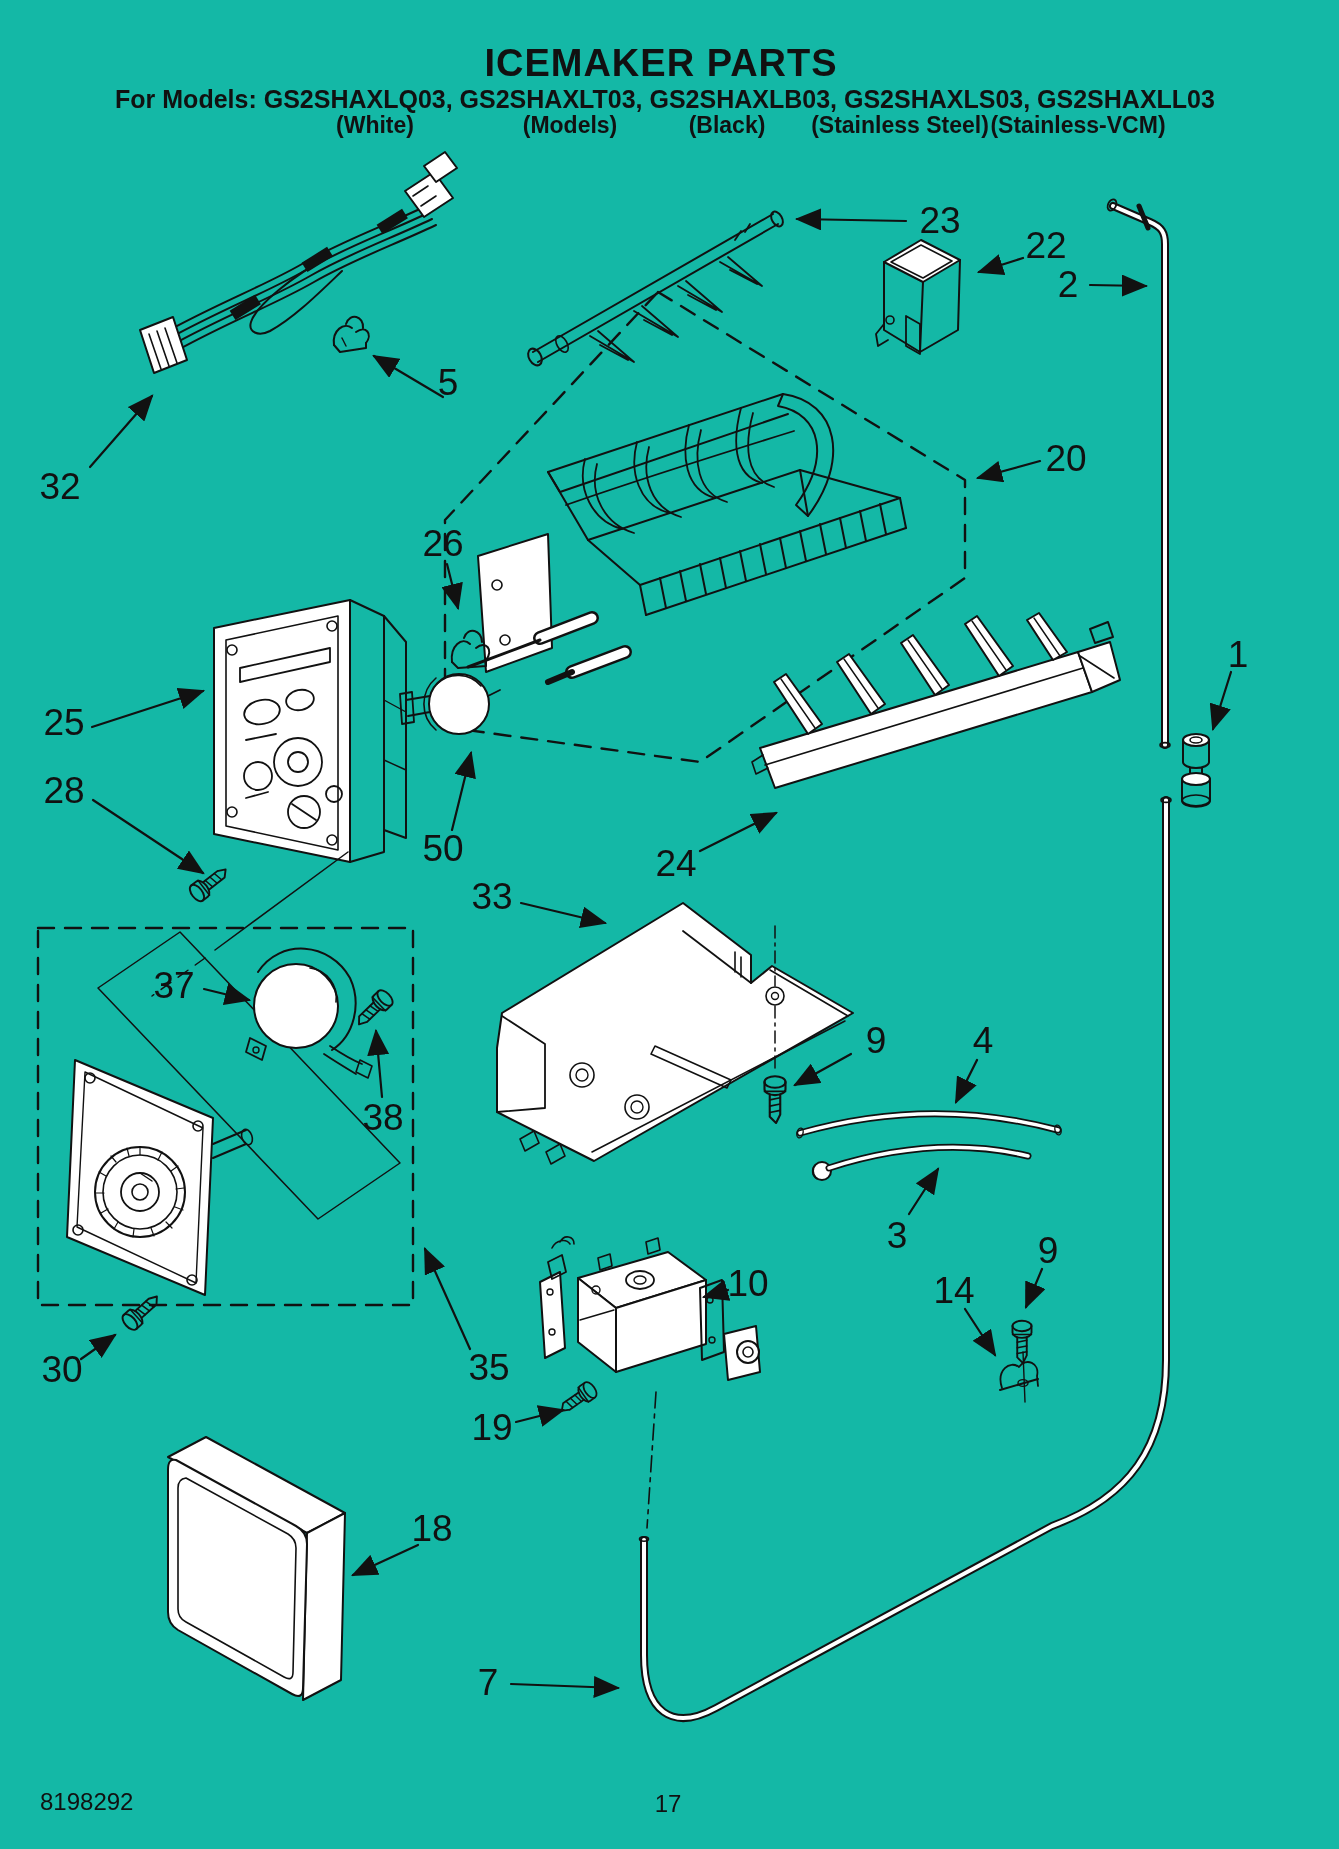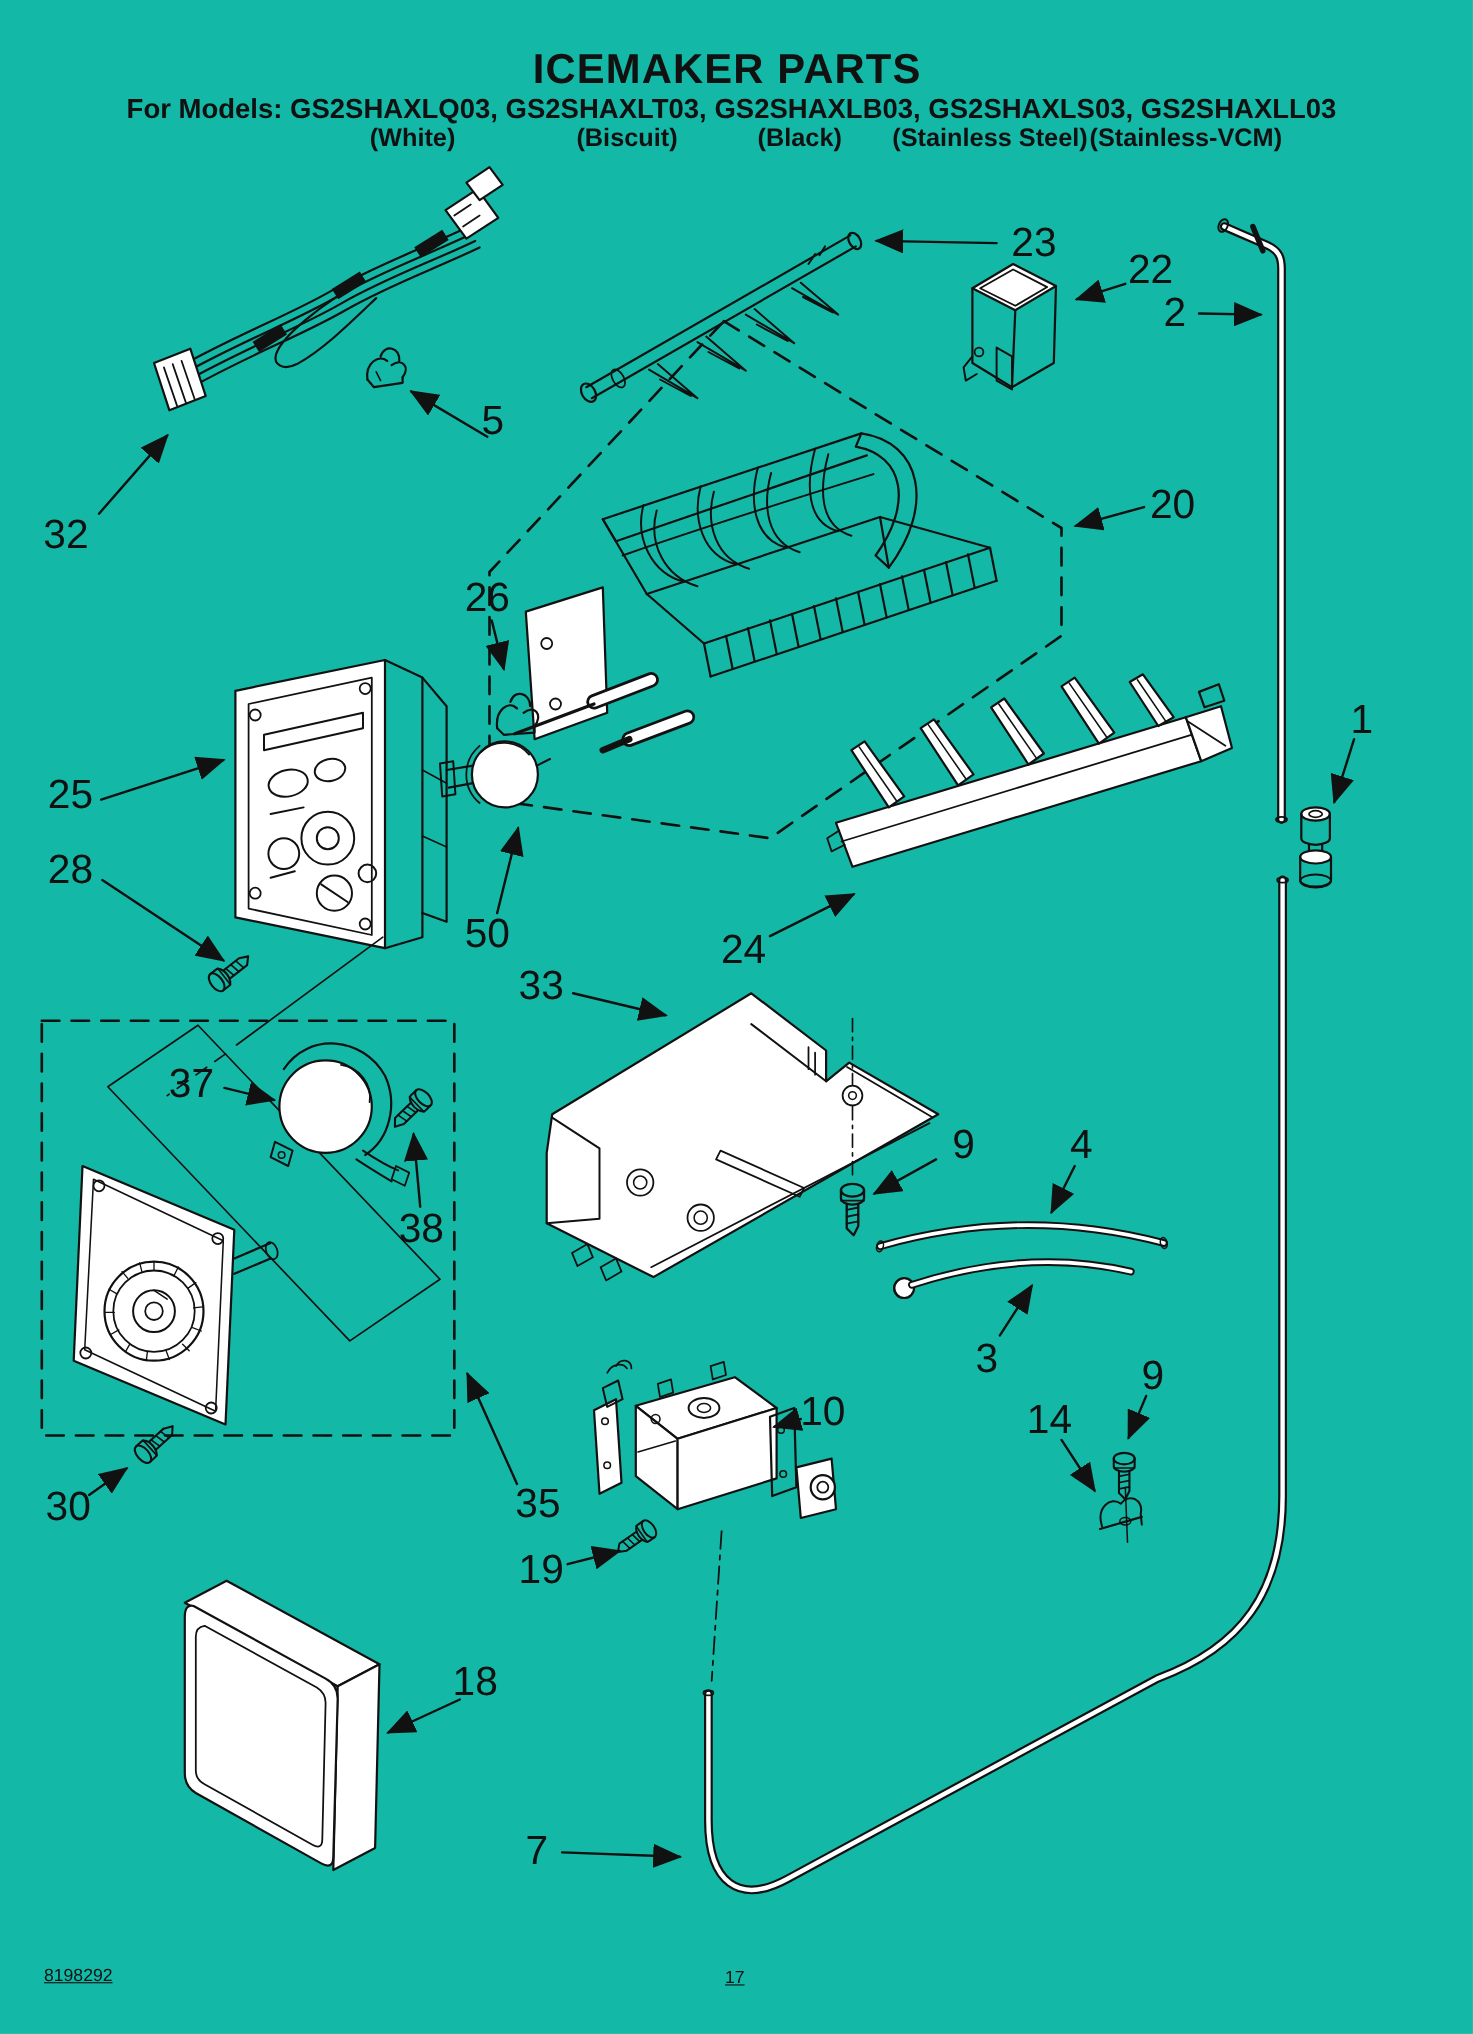--- a/index.html
+++ b/index.html
@@ -10,21 +10,21 @@
   }
   #art{position:absolute;left:0;top:0;}
   .hdr{position:absolute;transform:translateX(-50%);white-space:nowrap;font-weight:bold;}
   #title{top:42px;left:661px;font-size:38px;letter-spacing:1px;}
   #models{top:85px;left:665px;font-size:25px;}
   .finish{position:absolute;top:112px;transform:translateX(-50%);font-size:23px;font-weight:bold;white-space:nowrap;}
   .co{
     position:absolute;transform:translate(-50%,-50%);
     font-size:37px;color:#111;white-space:nowrap;line-height:1;
   }
-  .ftr{position:absolute;font-size:16px;text-decoration:underline;}
+  .ftr{position:absolute;font-size:24px;}
   #docnum{left:40px;top:1788px;}
   #pagenum{left:668px;top:1790px;transform:translateX(-50%);}
 </style>
 </head>
 <body>
 
 <div id="page">
 
   <svg id="art" width="1339" height="1849" viewBox="0 0 1339 1849" fill="none" stroke="#111" stroke-width="2" stroke-linecap="round" stroke-linejoin="round">
     <defs>
@@ -333,21 +333,21 @@
       <line x1="470" y1="1349" x2="425" y2="1249"></line>
       <line x1="81" y1="1359" x2="115" y2="1335"></line>
       <line x1="418" y1="1545" x2="353" y2="1575"></line>
       <line x1="511" y1="1684" x2="618" y2="1688"></line>
     </g>
   </svg>
 
   <div id="title" class="hdr">ICEMAKER PARTS</div>
   <div id="models" class="hdr">For Models: GS2SHAXLQ03, GS2SHAXLT03, GS2SHAXLB03, GS2SHAXLS03, GS2SHAXLL03</div>
   <span class="finish" style="left:375px">(White)</span>
-  <span class="finish" style="left:570px">(Biscuit)</span>
+  <span class="finish" style="left:570px">(Models)</span>
   <span class="finish" style="left:727px">(Black)</span>
   <span class="finish" style="left:900px">(Stainless Steel)</span>
   <span class="finish" style="left:1078px">(Stainless-VCM)</span>
 
   <div class="co" style="left:60px;top:486px">32</div>
   <div class="co" style="left:448px;top:382px">5</div>
   <div class="co" style="left:940px;top:220px">23</div>
   <div class="co" style="left:1046px;top:245px">22</div>
   <div class="co" style="left:1068px;top:284px">2</div>
   <div class="co" style="left:1066px;top:458px">20</div>

